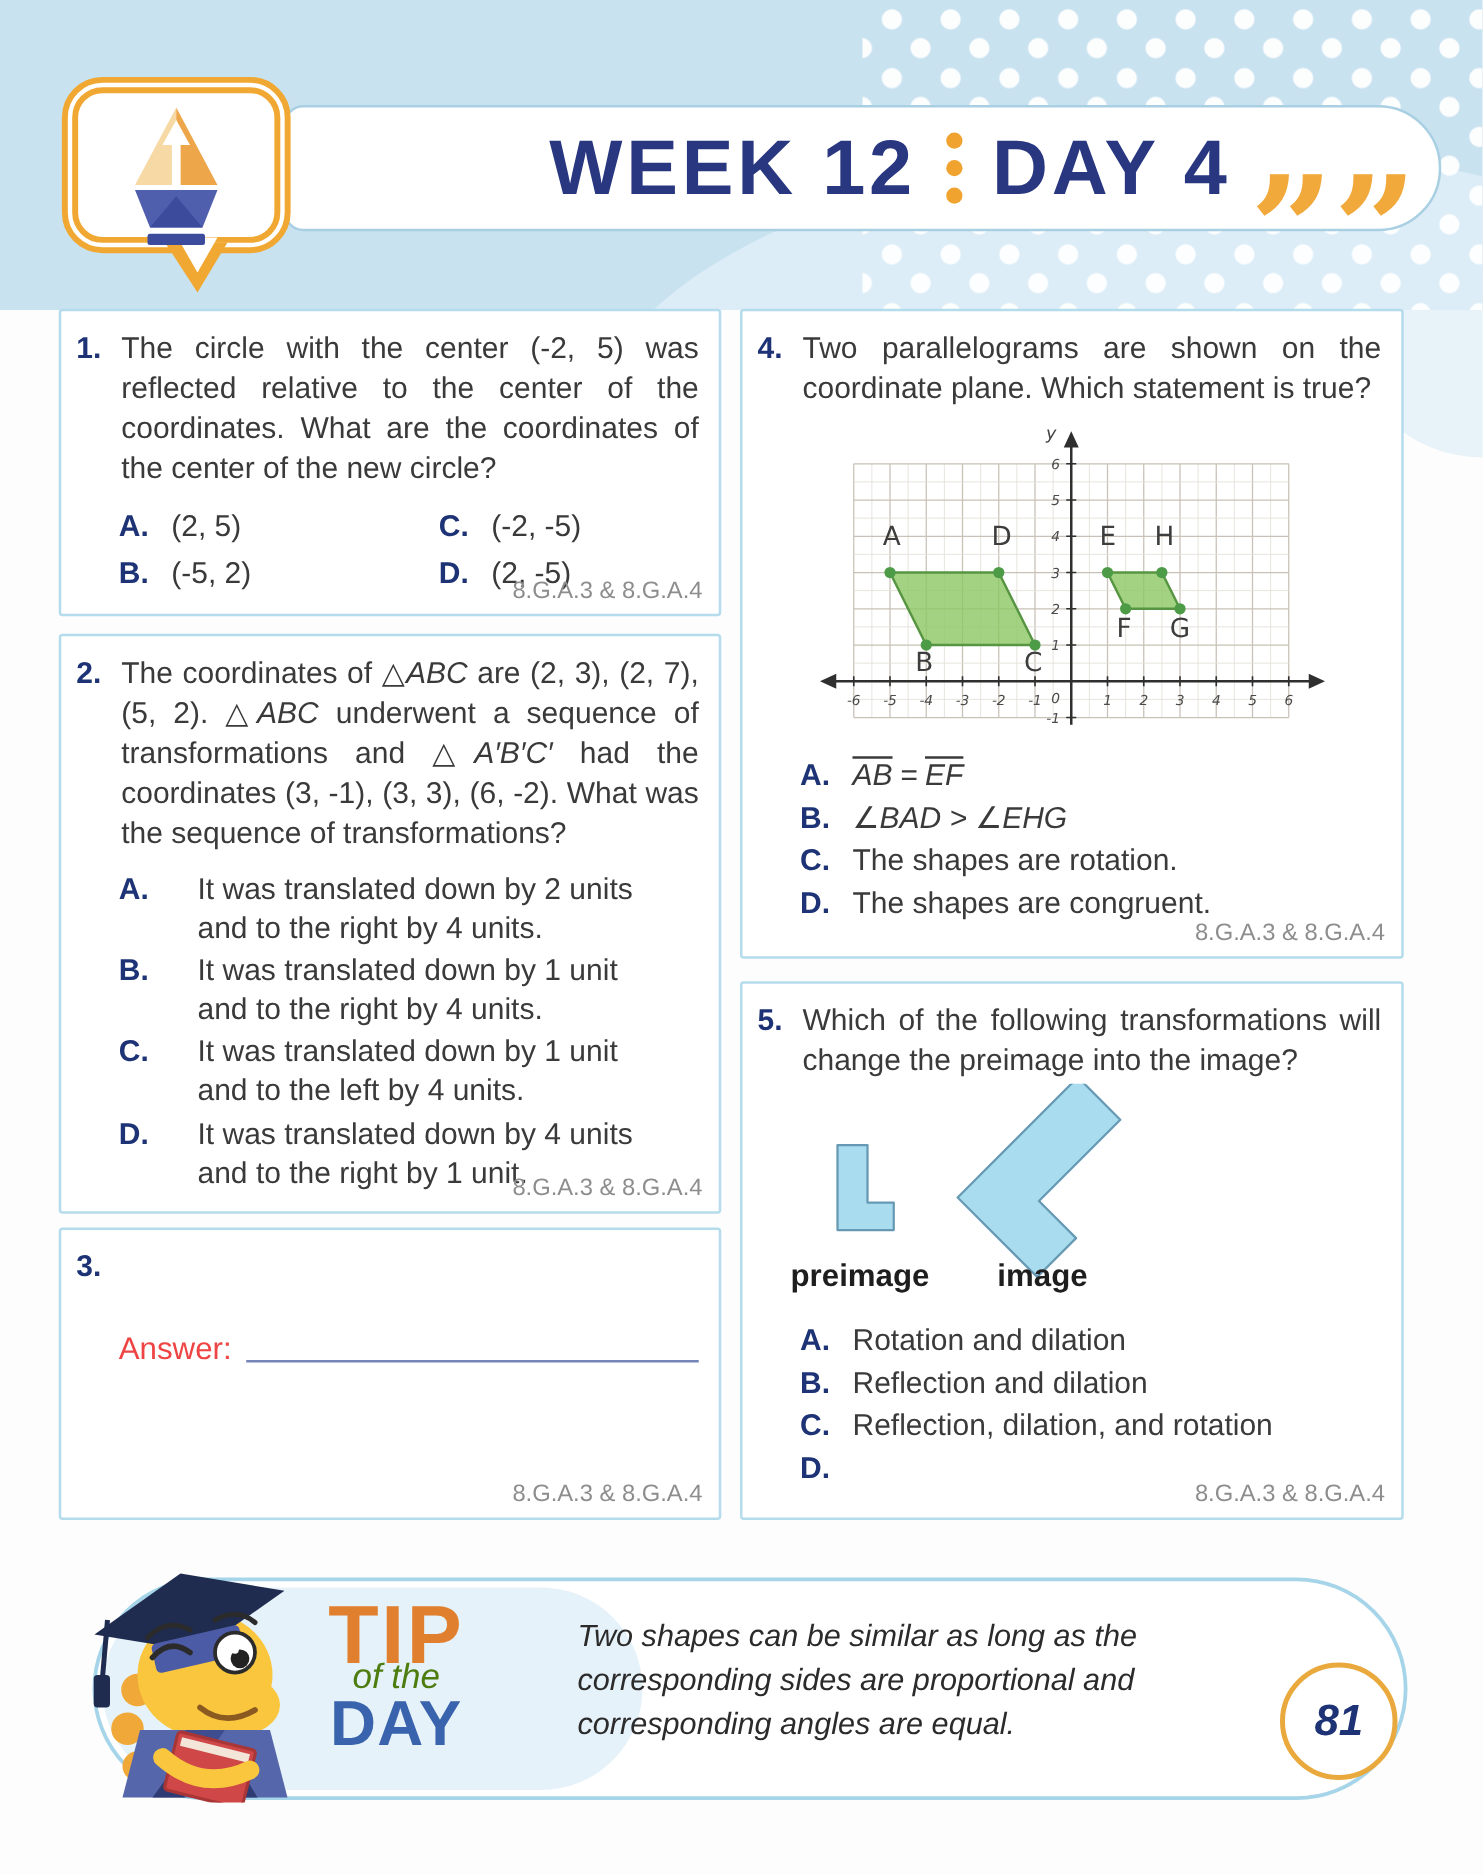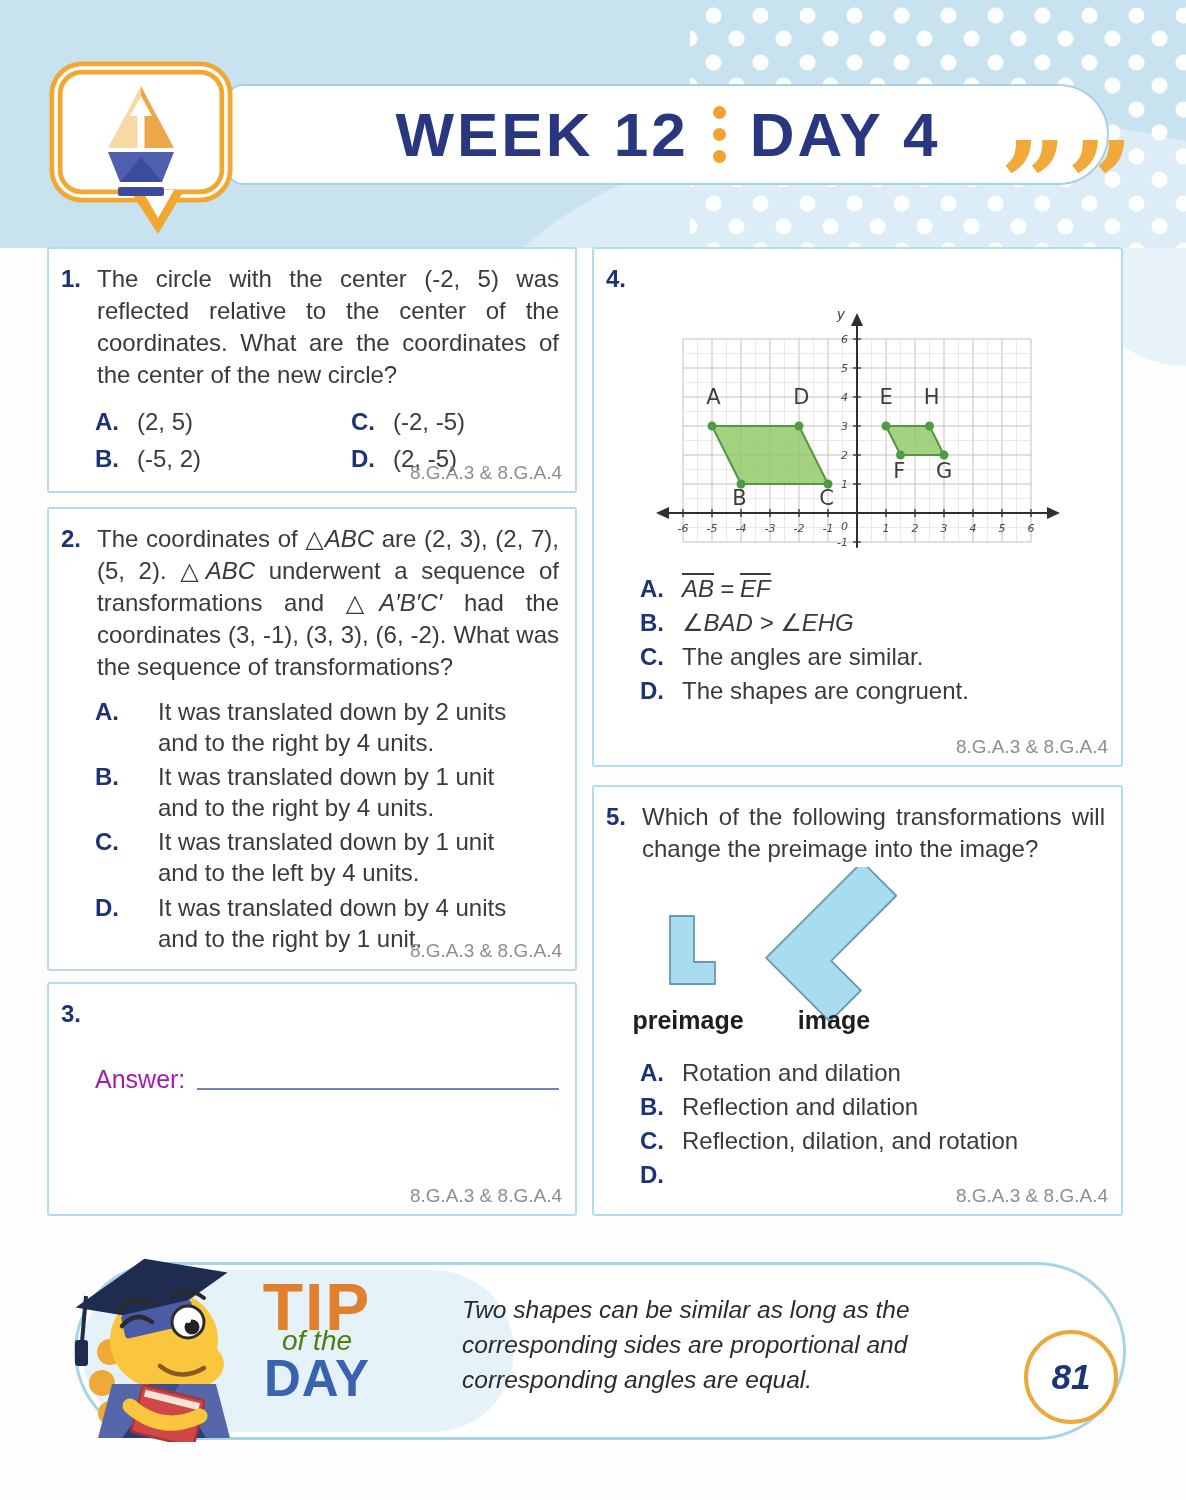--- a/index.html
+++ b/index.html
@@ -18,21 +18,21 @@
       radial-gradient(circle, rgba(255,255,255,.95) 7.5px, rgba(255,255,255,0) 8.5px);
     background-size:47px 47px,47px 47px;
     background-position:0 0,23px 23px;
   }
   .dots1{position:absolute;top:-8px;left:690px;right:0;height:266px;}
   .band-tail{position:absolute;right:0;top:248px;width:110px;height:118px;background:#e7f3f9;border-radius:0 0 0 110px;overflow:hidden;}
   
   .title-bar{
     position:absolute;left:227px;top:84px;width:878px;height:97px;background:#fff;
     border:2px solid #a9cfe2;border-radius:16px 52px 52px 16px;
-    display:flex;align-items:center;justify-content:center;z-index:2;
+    display:flex;align-items:center;justify-content:center;z-index:2;padding-left:44px;
   }
   .title{display:flex;align-items:center;gap:24px;font-weight:800;font-size:62px;letter-spacing:3px;color:#293780;}
   .title-dots{display:flex;flex-direction:column;gap:9px;}
   .title-dots i{width:13px;height:13px;border-radius:50%;background:#f0a32e;}
   .logo{position:absolute;left:46px;top:60px;z-index:3;}
   .quote{
     position:absolute;left:1000px;top:126px;z-index:3;line-height:1;
     font-family:"DejaVu Serif",serif;font-weight:bold;font-size:116px;color:#f2a93c;
   }
   
@@ -42,21 +42,21 @@
   .qtext{flex:1;font-size:24px;line-height:1.33;text-align:justify;color:#3a3a3a;}
   .mathit{font-style:italic;}
   .opts{margin:15px 16px 0 46px;}
   .opt{display:flex;font-size:24px;line-height:1.3;margin-bottom:3px;}
   .opt .letter{flex:0 0 42px;font-weight:bold;color:#1d3375;}
   .grid2{display:grid;grid-template-columns:256px auto;grid-auto-flow:column;grid-template-rows:auto auto;row-gap:6px;}
   .grid2 .opt{margin-bottom:0;}
   .opt-text{display:block;}
   .w372{width:372px;margin-left:21px;}
   .standard{position:absolute;right:13px;bottom:7px;color:#8d8d8d;font-size:19px;margin-left:13px;}
-  .answer-row{display:flex;align-items:flex-end;margin:34px 16px 0 46px;font-size:25px;color:#a21caf;}
+  .answer-row{display:flex;align-items:flex-end;margin:34px 16px 0 46px;font-size:25px;color:#ef4444;}
   .answer-line{flex:1;border-bottom:2px solid #7584b8;margin:0 0 4px 12px;height:24px;}
   .ovl{text-decoration:overline;text-decoration-thickness:1.5px;font-style:italic;}
   .mrel{font-style:italic;padding:0 6px;}
   .graph{display:block;margin:6px auto 0;}
   .fig5{display:block;margin:2px 0 0 28px;}
   .tick{font:italic 11px "DejaVu Sans",sans-serif;fill:#4b4b4b;}
   .vlabel{font:21px "DejaVu Sans",sans-serif;fill:#3d3d3d;}
   .axisname{font:italic 14px "DejaVu Sans",sans-serif;fill:#444;}
   .figlabel{font:bold 25px "Liberation Sans",sans-serif;fill:#1e1e1e;}
   
@@ -171,20 +171,21 @@
   <div class="answer-row">
     <span>Answer:</span>
     <span class="answer-line"></span>
   </div>
   <span class="standard">8.G.A.3 &amp; 8.G.A.4</span>
 </div>
 
 <div class="qbox" style="left:592px;top:247px;width:527px;height:516px;">
   <div class="qhead">
     <span class="qnum">4.</span>
+    <span class="qtext">Two parallelograms are shown on the coordinate plane. Which statement is true?</span>
   </div>
   <svg id="graph4" class="graph" width="412" height="262" viewBox="0 0 412 262">
       <line x1="31" y1="38" x2="31" y2="241" stroke="#c7c1b6" stroke-width="1"></line>
       <line x1="45.5" y1="38" x2="45.5" y2="241" stroke="#e4e0d8" stroke-width="0.7"></line>
       <line x1="60" y1="38" x2="60" y2="241" stroke="#c7c1b6" stroke-width="1"></line>
       <line x1="74.5" y1="38" x2="74.5" y2="241" stroke="#e4e0d8" stroke-width="0.7"></line>
       <line x1="89" y1="38" x2="89" y2="241" stroke="#c7c1b6" stroke-width="1"></line>
       <line x1="103.5" y1="38" x2="103.5" y2="241" stroke="#e4e0d8" stroke-width="0.7"></line>
       <line x1="118" y1="38" x2="118" y2="241" stroke="#c7c1b6" stroke-width="1"></line>
       <line x1="132.5" y1="38" x2="132.5" y2="241" stroke="#e4e0d8" stroke-width="0.7"></line>
@@ -288,21 +289,21 @@
     <div class="opt">
         <span class="letter">A.</span>
         <span class="opt-text"><span class="ovl">AB</span><span class="mrel">=</span><span class="ovl">EF</span></span>
       </div>
     <div class="opt">
         <span class="letter">B.</span>
         <span class="opt-text mathit">∠BAD &gt; ∠EHG</span>
       </div>
     <div class="opt">
         <span class="letter">C.</span>
-        <span class="opt-text">The angles are similar.</span>
+        <span class="opt-text">The shapes are rotation.</span>
       </div>
     <div class="opt">
         <span class="letter">D.</span>
         <span class="opt-text">The shapes are congruent.</span>
       </div>
   </div>
   <span class="standard">8.G.A.3 &amp; 8.G.A.4</span>
 </div>
 
 <div class="qbox" style="left:592px;top:785px;width:527px;height:427px;">

